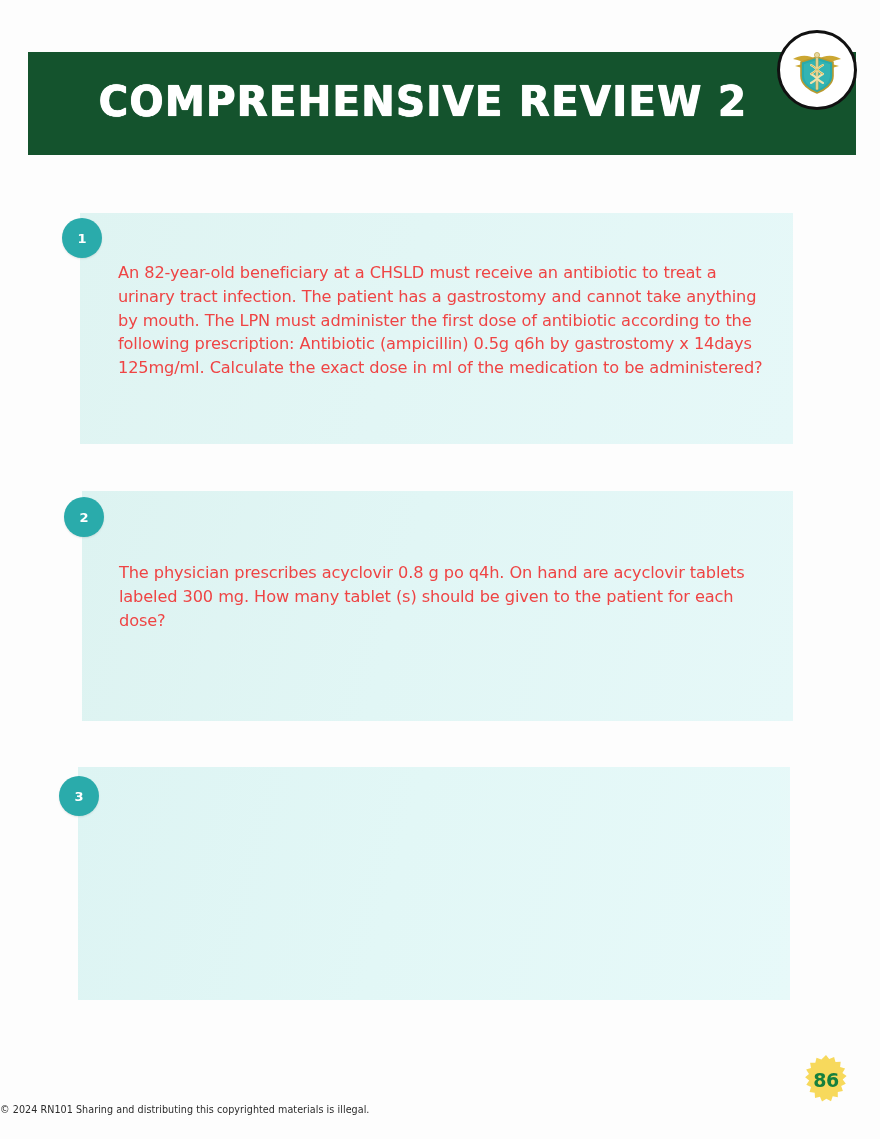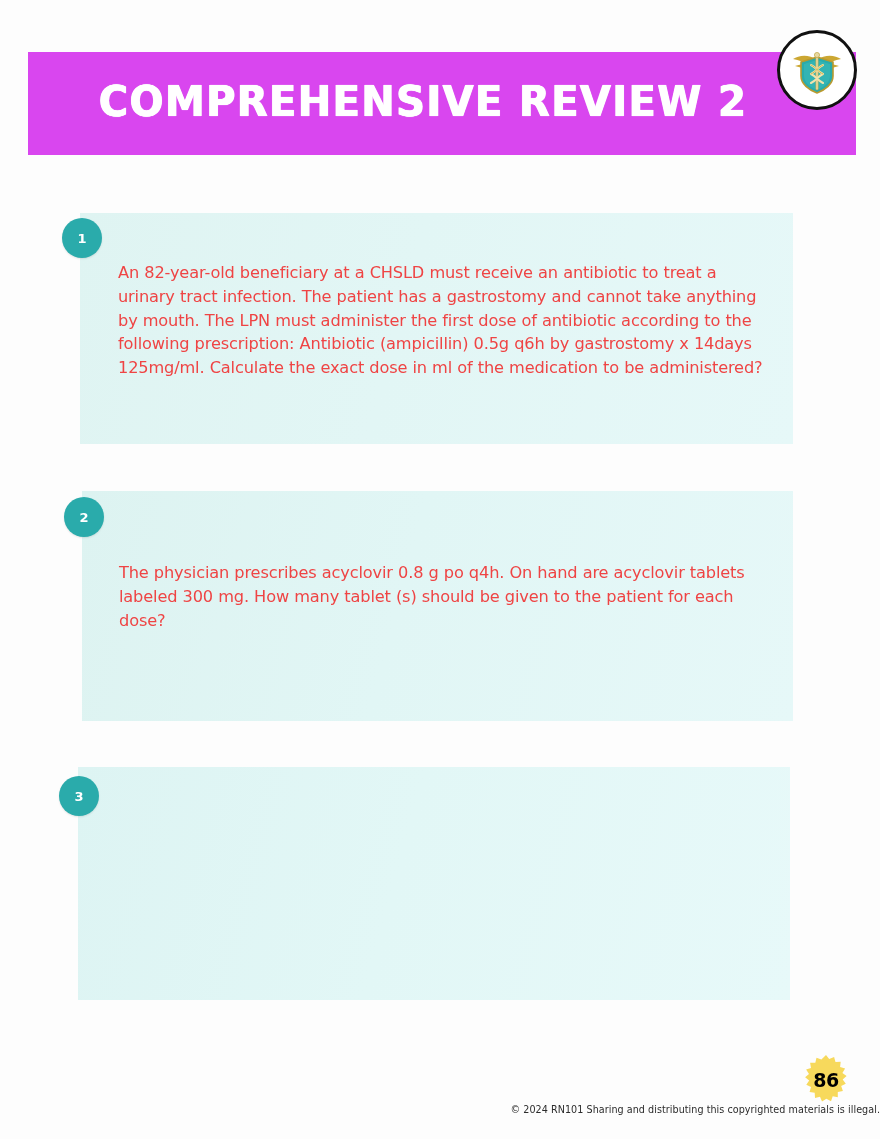--- a/index.html
+++ b/index.html
@@ -21,21 +21,21 @@
     background: #fdfdfd;
   }
 
   
   .header-banner {
     position: absolute;
     left: 28px;
     top: 52px;
     width: 828px;
     height: 103px;
-    background: #d946ef;
+    background: #14532d;
     display: flex;
     align-items: center;
     justify-content: center;
   }
   .header-title {
     color: #ffffff;
     font-family: "DejaVu Sans", sans-serif;
     font-weight: bold;
     font-size: 43px;
     letter-spacing: 1.5px;
@@ -120,40 +120,39 @@
     display: flex;
     align-items: center;
     justify-content: center;
   }
   .page-badge svg {
     position: absolute;
     inset: 0;
   }
   .page-number {
     position: relative;
-    color: #000000;
+    color: #15803d;
     font-family: "DejaVu Sans", sans-serif;
     font-weight: bold;
     font-size: 19px;
     z-index: 2;
     letter-spacing: -0.5px;
   }
 
   
   .footer-text {
     position: absolute;
     left: 0;
     right: 0;
     top: 1104px;
-    text-align: right;
+    text-align: left;
     color: #2b2b2b;
     font-family: "DejaVu Sans", sans-serif;
     font-size: 9.6px;
     letter-spacing: 0.05px;
-    padding-left: 40px;
   }
 </style>
 </head>
 <body>
 
 <div class="page">
 
   <div class="header-banner">
     <div class="header-title">COMPREHENSIVE REVIEW 2</div>
   </div>

